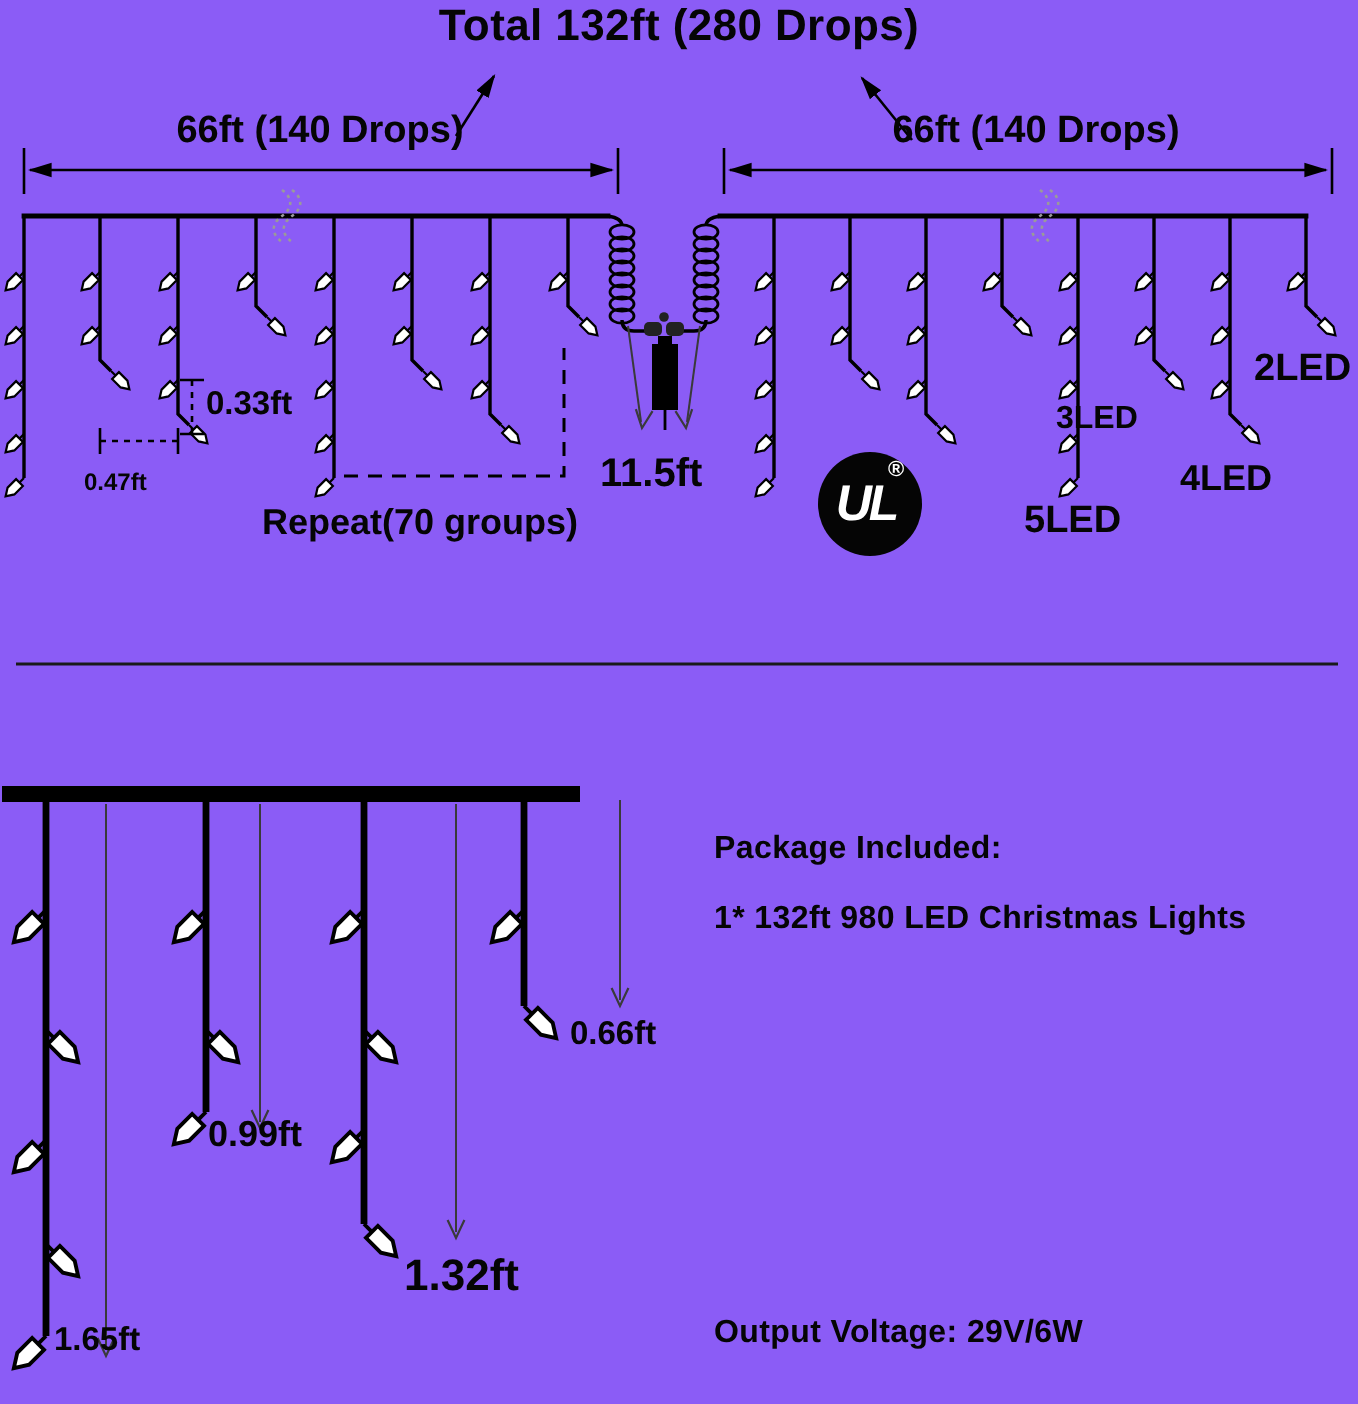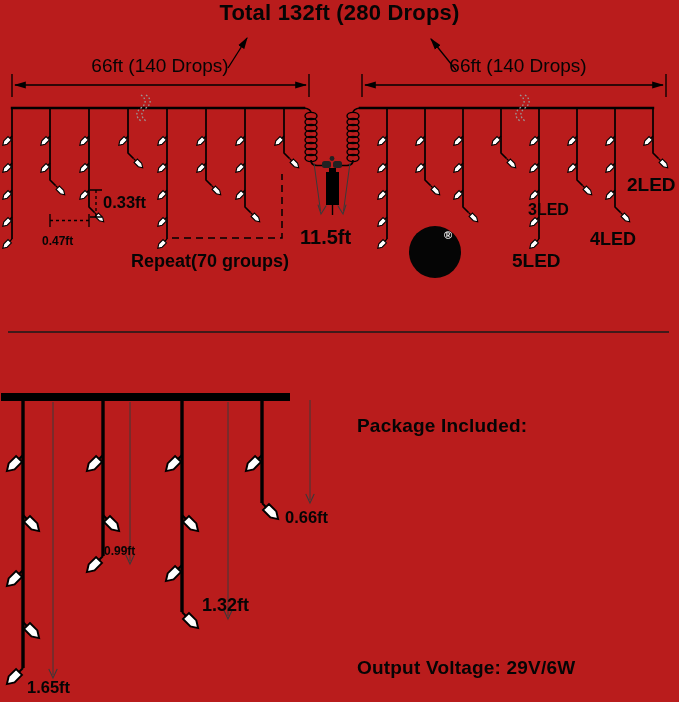--- a/index.html
+++ b/index.html
@@ -1,39 +1,39 @@
 <!DOCTYPE html>
 <html><head>
 <meta charset="utf-8">
 <style>
   html,body{margin:0;padding:0;background:#fff}
-  .page{position:relative;width:679px;height:702px;background:#b91c1c;overflow:hidden;
+  .page{position:relative;width:679px;height:702px;background:#8b5cf6;overflow:hidden;
         font-family:"Liberation Sans",sans-serif;color:#050505}
   .page svg{position:absolute;left:0;top:0;display:block}
   .lbl{position:absolute;font-weight:700;white-space:nowrap;line-height:1.08;color:#050505}
   .t-title{left:0;right:0;top:1px;text-align:center;font-size:22px;letter-spacing:.2px}
-  .t-span{font-weight:400;font-size:19px;width:240px;text-align:center}
+  .t-span{font-weight:700;font-size:19px;width:240px;text-align:center}
   .t-span-l{left:40px;top:56px}
   .t-span-r{left:398px;top:56px}
   .t-033{left:103px;top:194px;font-size:16.5px}
   .t-047{left:42px;top:235px;font-size:12px}
   .t-repeat{left:131px;top:252px;font-size:18px}
   .t-115{left:300px;top:227px;font-size:20px}
   .t-5led{left:512px;top:251px;font-size:19px}
   .t-3led{left:528px;top:201px;font-size:16px}
   .t-4led{left:590px;top:230px;font-size:18px}
   .t-2led{left:627px;top:175px;font-size:19px}
   .t-ul{left:410px;top:227px;width:50px;height:50px;display:flex;align-items:center;justify-content:center;
         color:#fff;font-style:italic;font-size:25px;letter-spacing:-1.5px;padding-right:4px;box-sizing:border-box}
   .t-reg{left:444px;top:230px;color:#fff;font-size:11px;font-style:normal}
-  .t-165{left:27px;top:679px;font-size:16.5px}
-  .t-099{left:104px;top:545px;font-size:12px}
-  .t-132{left:202px;top:596px;font-size:18px}
+  .t-165{left:27px;top:662px;font-size:16.5px}
+  .t-099{left:104px;top:558px;font-size:18px}
+  .t-132{left:202px;top:626px;font-size:22px}
   .t-066{left:285px;top:509px;font-size:16.5px}
-  .t-pkg{font-size:19px;letter-spacing:.2px}
+  .t-pkg{font-size:16px;letter-spacing:.2px}
   .t-pkg0{left:357px;top:416px}
   .t-pkg1{left:357px;top:451px}
   .t-pkg2{left:357px;top:486px}
   .t-pkg3{left:357px;top:519px}
   .t-inv{left:357px;top:624px}
   .t-outv{left:357px;top:658px}
   
   .wire{stroke:#000;stroke-width:2.4;fill:none;stroke-linecap:square}
   .drop{stroke:#000;stroke-width:1.7;fill:none}
   .coil{stroke:#000;stroke-width:1.4;fill:none}
@@ -248,23 +248,25 @@
   <div class="lbl t-span t-span-l">66ft (140 Drops)</div>
   <div class="lbl t-span t-span-r">66ft (140 Drops)</div>
   <div class="lbl t-033">0.33ft</div>
   <div class="lbl t-047">0.47ft</div>
   <div class="lbl t-repeat">Repeat(70 groups)</div>
   <div class="lbl t-115">11.5ft</div>
   <div class="lbl t-5led">5LED</div>
   <div class="lbl t-3led">3LED</div>
   <div class="lbl t-4led">4LED</div>
   <div class="lbl t-2led">2LED</div>
+  <div class="lbl t-ul">UL</div>
   <div class="lbl t-reg">®</div>
 
   <div class="lbl t-165">1.65ft</div>
   <div class="lbl t-099">0.99ft</div>
   <div class="lbl t-132">1.32ft</div>
   <div class="lbl t-066">0.66ft</div>
 
   <div class="lbl t-pkg t-pkg0">Package Included:</div>
+  <div class="lbl t-pkg t-pkg1">1* 132ft 980 LED Christmas Lights</div>
 
   <div class="lbl t-pkg t-outv">Output Voltage: 29V/6W</div>
 </div>
 
 </body></html>

